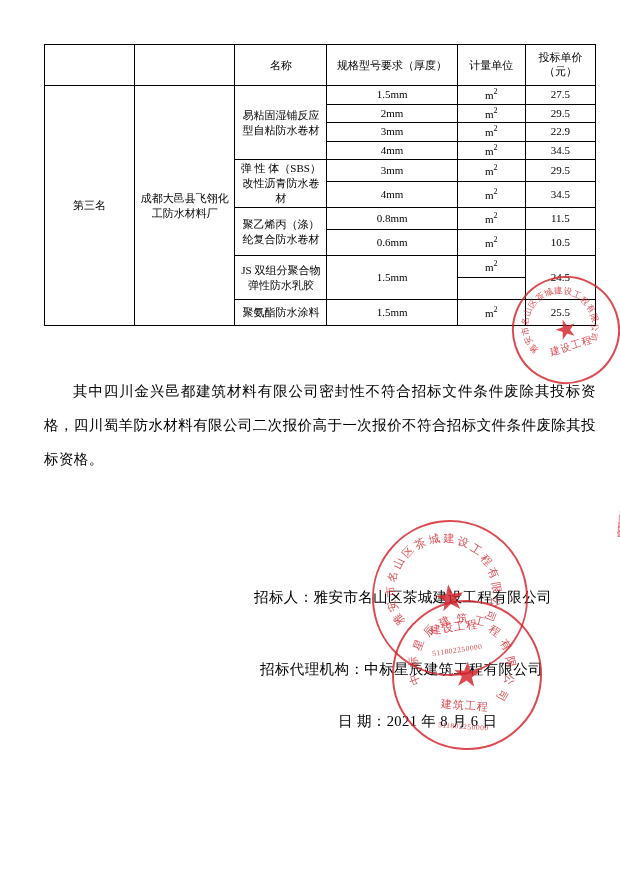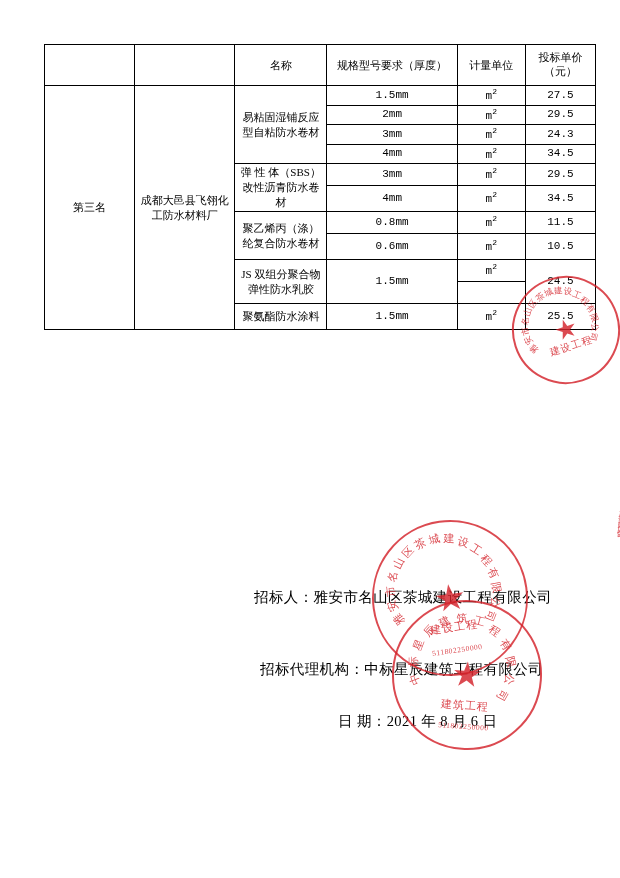--- a/index.html
+++ b/index.html
@@ -49,21 +49,21 @@
   .col-spec { width: 130px; }
   .col-unit { width: 68px; }
   .col-price { width: 70px; }
 
   .hdr td { height: 38px; font-size: 11.5px; }
   .hdr .two-line { line-height: 1.25; }
 
   .rank-cell { font-size: 12px; }
   .firm-cell { font-size: 11.5px; line-height: 1.5; }
   .name-cell { font-size: 11.5px; line-height: 1.5; font-family: Liberation Serif, serif; }
-  .spec-cell, .unit-cell, .price-cell { font-size: 11px; font-family: Liberation Mono, monospace; }
+  .spec-cell, .unit-cell, .price-cell { font-size: 11px; }
   .row-h { height: 17px; }
   .row-h2 { height: 22px; margin-top: 37px; }
   .row-h3 { height: 26px; }
 
   sup.sq { font-size: 8px; vertical-align: super; }
 
   
   .body-text {
     position: absolute;
     left: 44px;
@@ -221,21 +221,21 @@
           <td class="price-cell">27.5</td>
         </tr>
         <tr class="row-h">
           <td class="spec-cell">2mm</td>
           <td class="unit-cell">m<sup class="sq">2</sup></td>
           <td class="price-cell">29.5</td>
         </tr>
         <tr class="row-h">
           <td class="spec-cell">3mm</td>
           <td class="unit-cell">m<sup class="sq">2</sup></td>
-          <td class="price-cell">24.3</td>
+          <td class="price-cell">22.9</td>
         </tr>
         <tr class="row-h">
           <td class="spec-cell">4mm</td>
           <td class="unit-cell">m<sup class="sq">2</sup></td>
           <td class="price-cell">34.5</td>
         </tr>
 
         <tr class="row-h2">
           <td class="name-cell" rowspan="2">弹 性 体（SBS）改性沥青防水卷材</td>
           <td class="spec-cell">3mm</td>
@@ -273,20 +273,21 @@
         <tr class="row-h3">
           <td class="name-cell">聚氨酯防水涂料</td>
           <td class="spec-cell">1.5mm</td>
           <td class="unit-cell">m<sup class="sq">2</sup></td>
           <td class="price-cell">25.5</td>
         </tr>
       </tbody>
     </table>
   </div>
 
+  <div class="body-text indent" id="para1">其中四川金兴邑都建筑材料有限公司密封性不符合招标文件条件废除其投标资格，四川蜀羊防水材料有限公司二次报价高于一次报价不符合招标文件条件废除其投标资格。</div>
 
   <div class="sign-line" id="sign1">招标人：雅安市名山区茶城建设工程有限公司</div>
   <div class="sign-line" id="sign2">招标代理机构：中标星辰建筑工程有限公司</div>
   <div class="sign-line" id="sign3">日 期：2021 年 8 月 6 日</div>
 
   <div class="stamp" id="stamp-table">
     <div class="ring-text" id="ring-table">
         <span style="font-size: 8.5px; transform: translate(-50%, -50%) translate(-34.641px, 20px) rotate(240deg);">雅</span>
         <span style="font-size: 8.5px; transform: translate(-50%, -50%) translate(-38.8118px, 9.67688px) rotate(256deg);">安</span>
         <span style="font-size: 8.5px; transform: translate(-50%, -50%) translate(-39.9756px, -1.39598px) rotate(272deg);">市</span>

